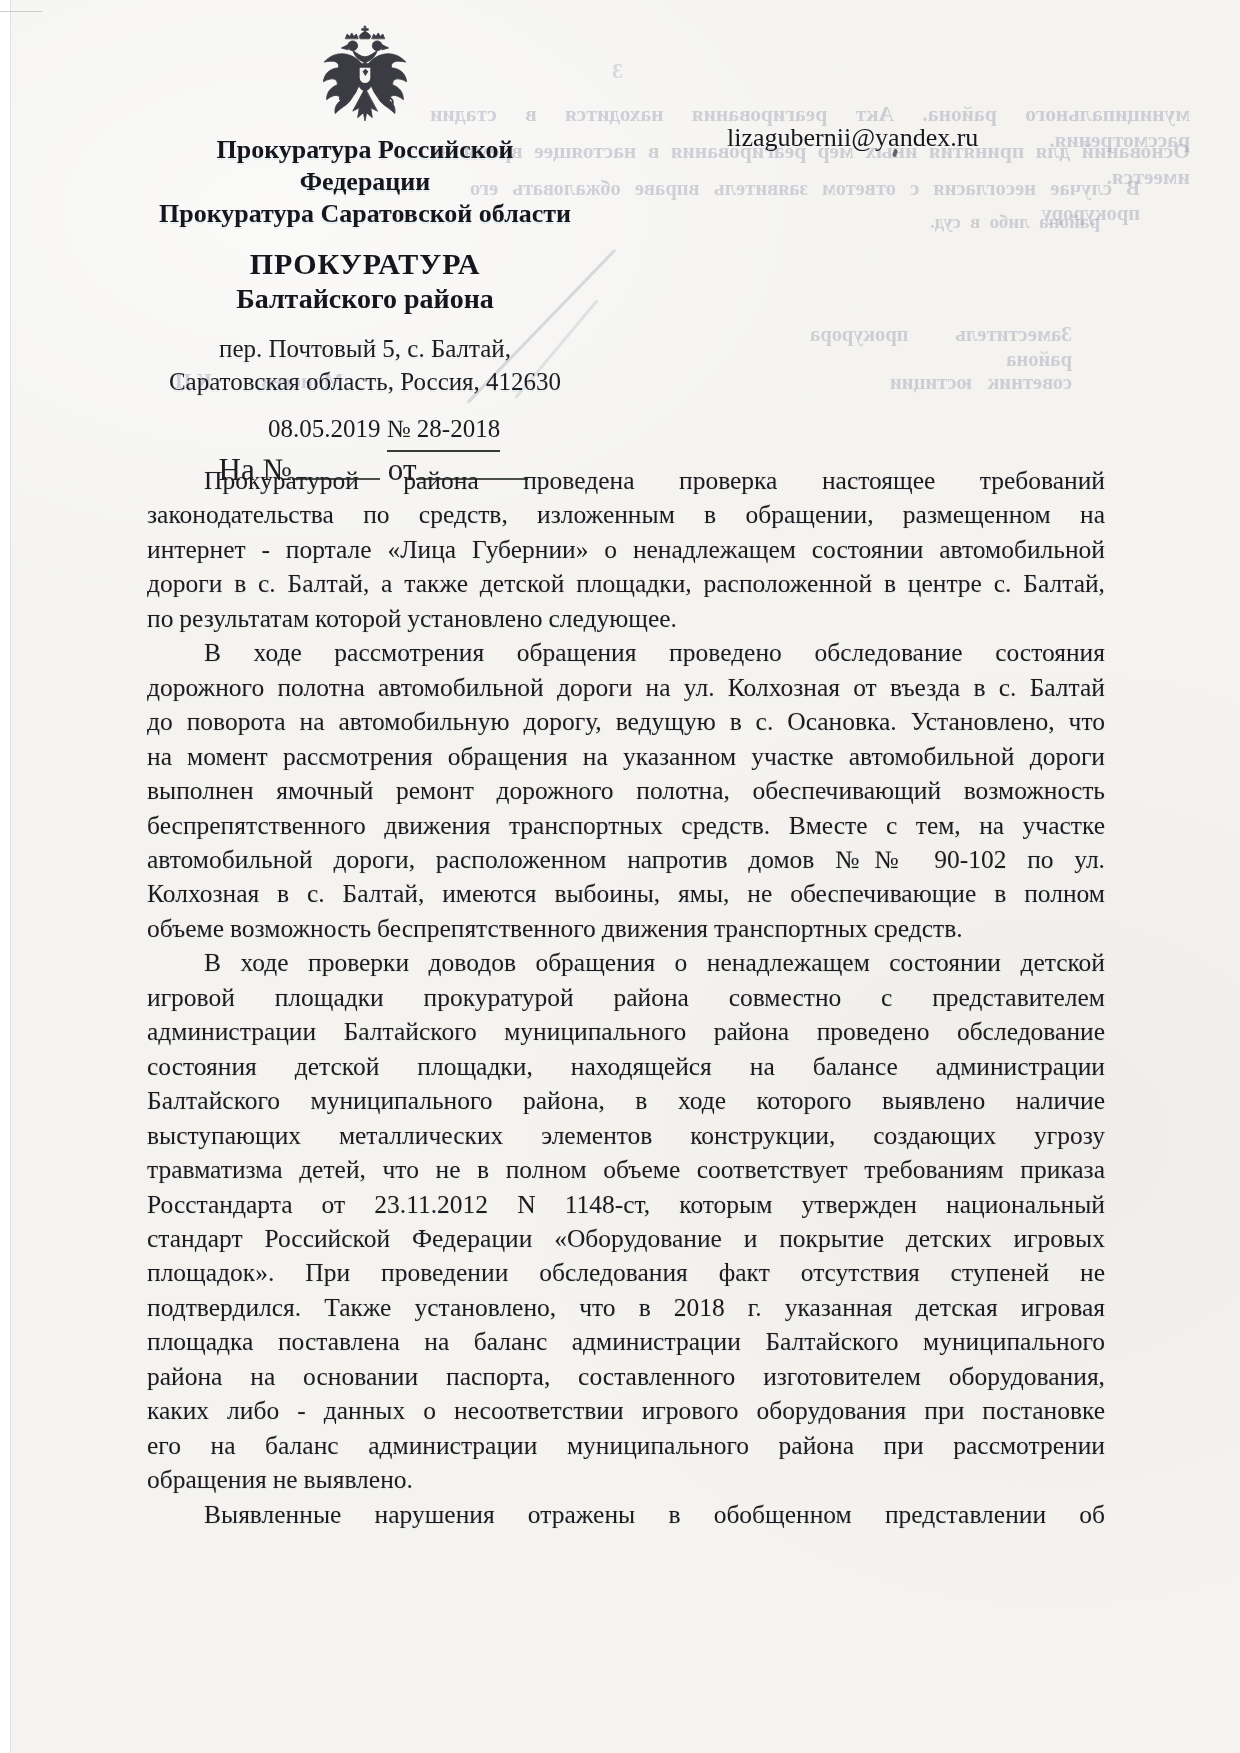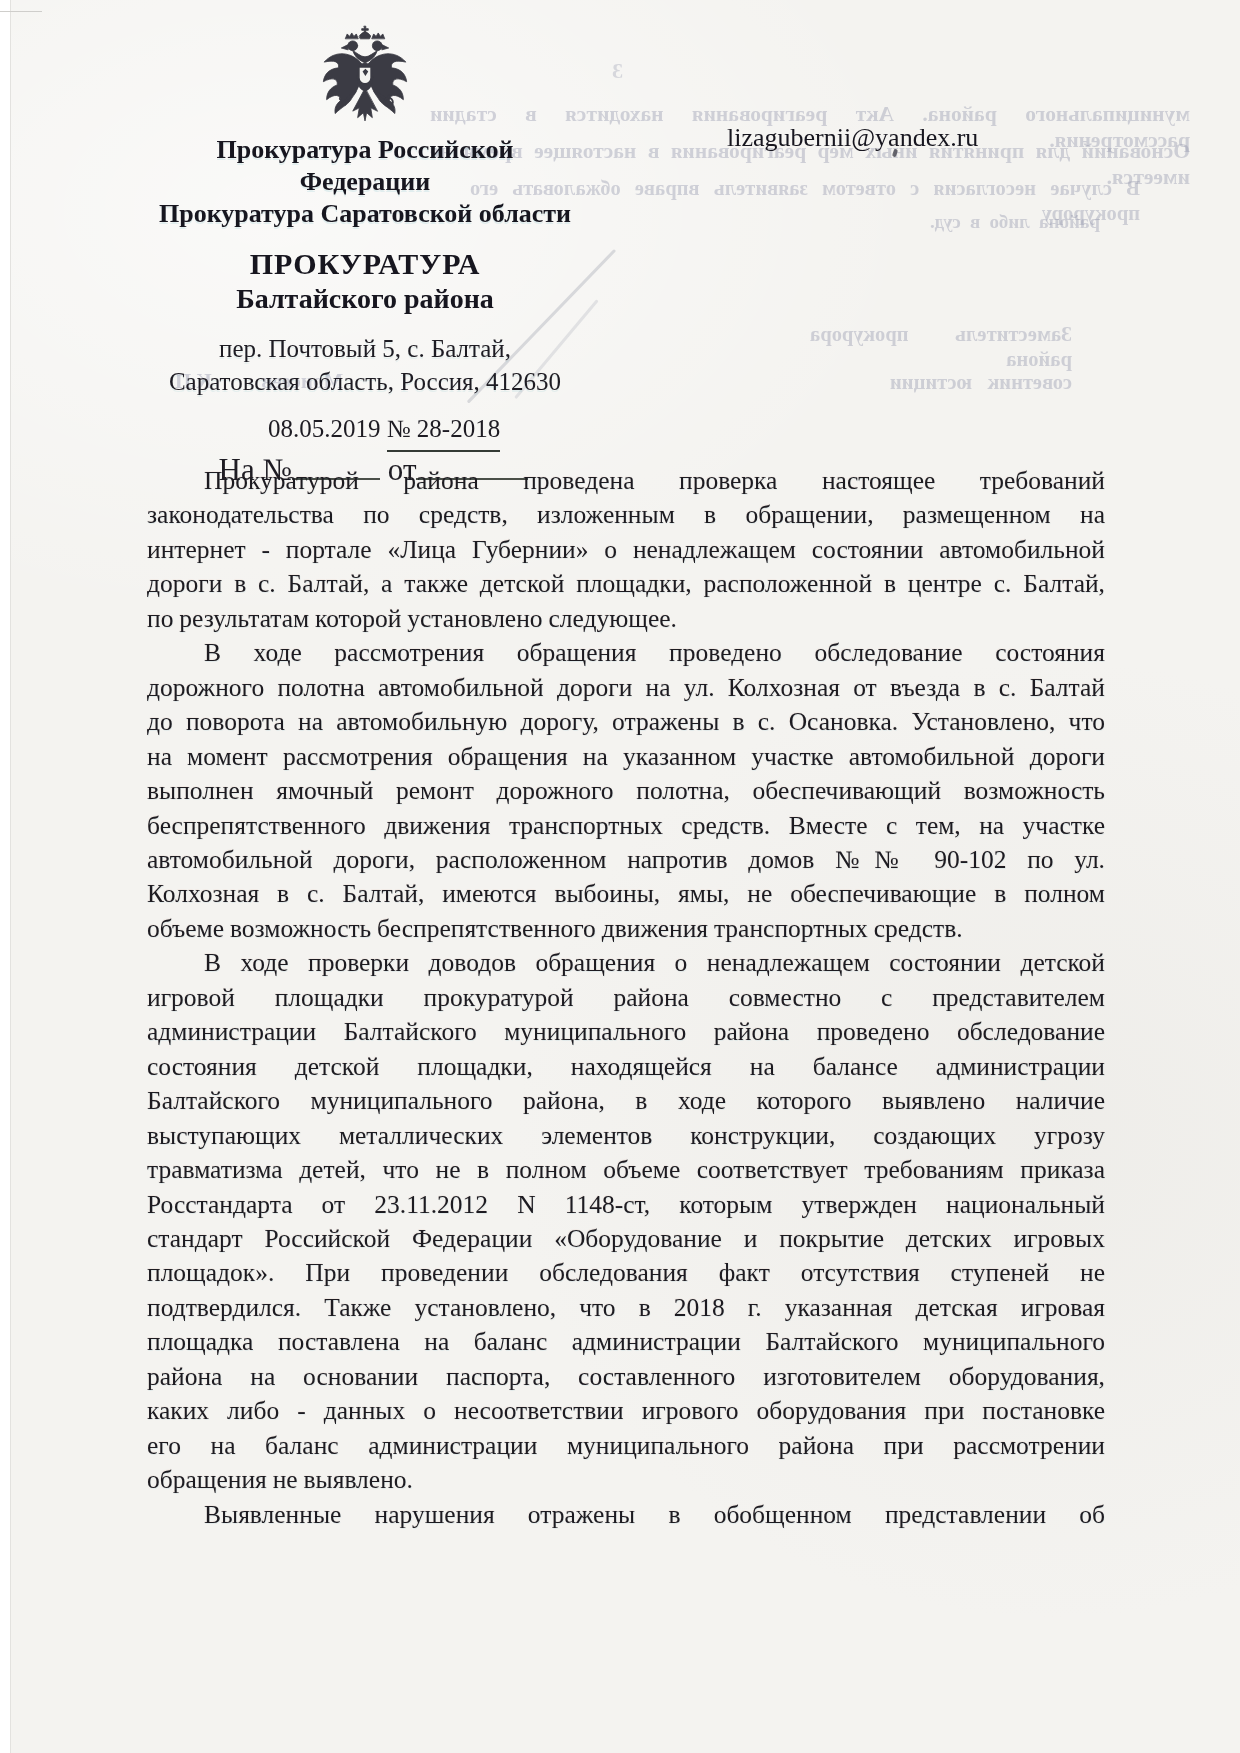--- a/index.html
+++ b/index.html
@@ -118,21 +118,21 @@
   <div class="speck"></div>
 
   <div class="body">
       <div class="bline first">Прокуратурой района проведена проверка настоящее требований</div>
       <div class="bline">законодательства по средств, изложенным в обращении, размещенном на</div>
       <div class="bline">интернет - портале «Лица Губернии» о ненадлежащем состоянии автомобильной</div>
       <div class="bline">дороги в с. Балтай, а также  детской площадки, расположенной в центре с. Балтай,</div>
       <div class="bline last">по результатам которой установлено следующее.</div>
       <div class="bline first">В ходе рассмотрения обращения проведено обследование состояния</div>
       <div class="bline">дорожного полотна автомобильной дороги  на ул. Колхозная от въезда в с. Балтай</div>
-      <div class="bline">до поворота на автомобильную дорогу, отражены в с. Осановка. Установлено, что</div>
+      <div class="bline">до поворота на автомобильную дорогу, ведущую в с. Осановка. Установлено, что</div>
       <div class="bline">на момент рассмотрения обращения на указанном участке автомобильной дороги</div>
       <div class="bline">выполнен ямочный ремонт дорожного полотна, обеспечивающий возможность</div>
       <div class="bline">беспрепятственного  движения транспортных средств. Вместе с тем, на участке</div>
       <div class="bline">автомобильной дороги, расположенном напротив домов №№ 90-102  по ул.</div>
       <div class="bline">Колхозная  в с. Балтай, имеются выбоины, ямы, не обеспечивающие в полном</div>
       <div class="bline last">объеме возможность беспрепятственного движения транспортных средств.</div>
       <div class="bline first">В ходе проверки доводов обращения о ненадлежащем состоянии детской</div>
       <div class="bline">игровой площадки прокуратурой района совместно с представителем</div>
       <div class="bline">администрации Балтайского муниципального района проведено обследование</div>
       <div class="bline">состояния детской площадки, находящейся на балансе администрации</div>

